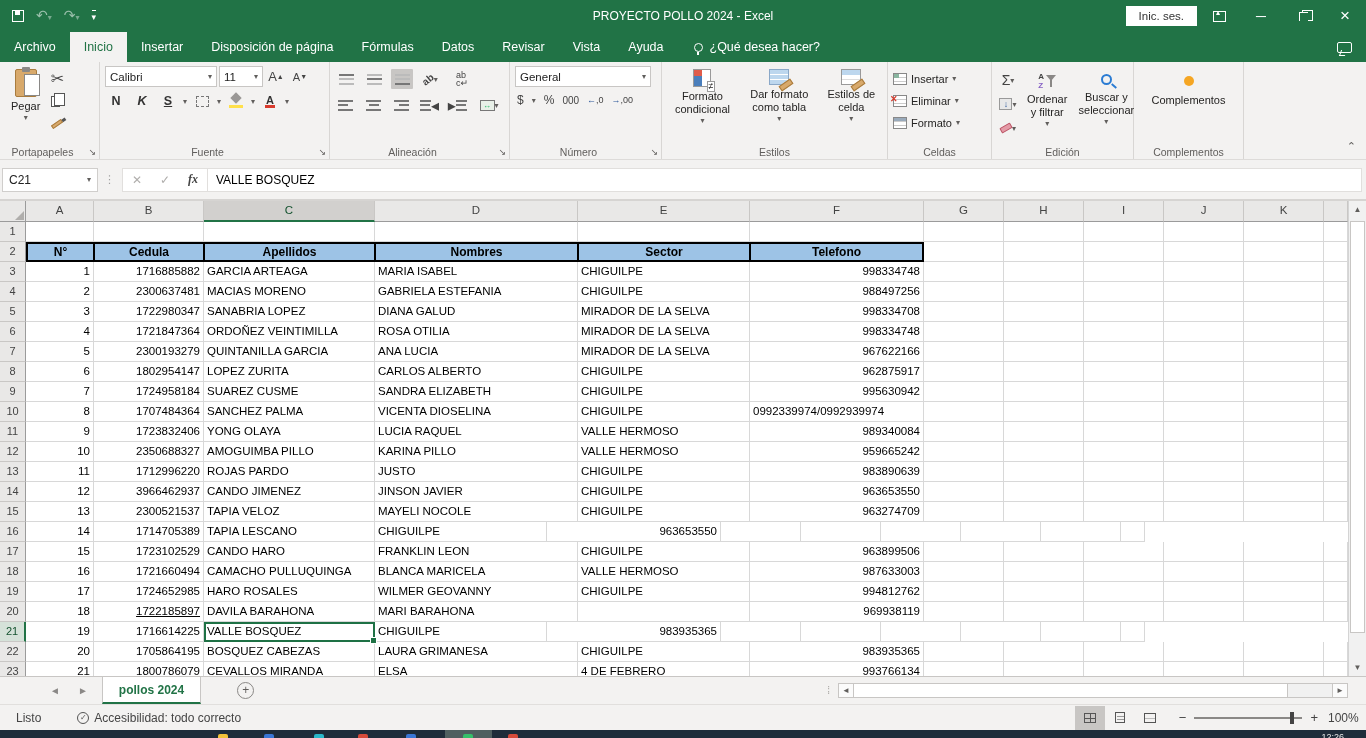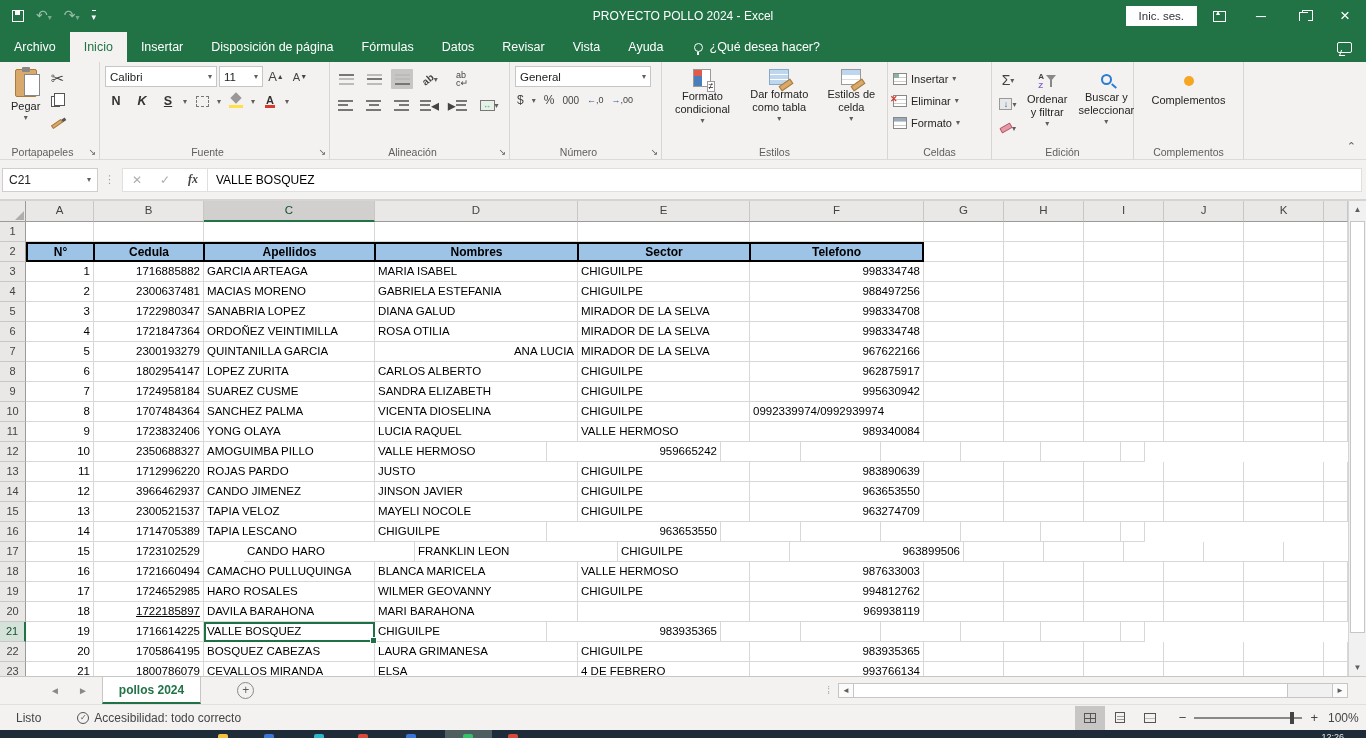--- a/index.html
+++ b/index.html
@@ -526,21 +526,21 @@
           <div class="cell" style="width: 80px;"></div>
           <div class="cell" style="width: 80px;"></div>
           <div class="cell" style="width: 80px;"></div>
           <div class="cell" style="width: 24px;"></div>
         </div>
         <div class="grow">
           <div class="rhdr">7</div>
           <div class="cell right" style="width: 68px;">5</div>
           <div class="cell right" style="width: 110px;">2300193279</div>
           <div class="cell" style="width: 171px;">QUINTANILLA GARCIA</div>
-          <div class="cell" style="width: 203px; text-align: right;">ANA LUCIA</div>
+          <div class="cell" style="width: 203px;">ANA LUCIA</div>
           <div class="cell" style="width: 172px;">MIRADOR DE LA SELVA</div>
           <div class="cell right" style="width: 174px;">967622166</div>
           <div class="cell" style="width: 80px;"></div>
           <div class="cell" style="width: 80px;"></div>
           <div class="cell" style="width: 80px;"></div>
           <div class="cell" style="width: 80px;"></div>
           <div class="cell" style="width: 80px;"></div>
           <div class="cell" style="width: 24px;"></div>
         </div>
         <div class="grow">
@@ -601,20 +601,21 @@
           <div class="cell" style="width: 80px;"></div>
           <div class="cell" style="width: 80px;"></div>
           <div class="cell" style="width: 80px;"></div>
           <div class="cell" style="width: 24px;"></div>
         </div>
         <div class="grow">
           <div class="rhdr">12</div>
           <div class="cell right" style="width: 68px;">10</div>
           <div class="cell right" style="width: 110px;">2350688327</div>
           <div class="cell" style="width: 171px;">AMOGUIMBA PILLO</div>
+          <div class="cell" style="width: 203px;">KARINA PILLO</div>
           <div class="cell" style="width: 172px;">VALLE HERMOSO</div>
           <div class="cell right" style="width: 174px;">959665242</div>
           <div class="cell" style="width: 80px;"></div>
           <div class="cell" style="width: 80px;"></div>
           <div class="cell" style="width: 80px;"></div>
           <div class="cell" style="width: 80px;"></div>
           <div class="cell" style="width: 80px;"></div>
           <div class="cell" style="width: 24px;"></div>
         </div>
         <div class="grow">
@@ -673,21 +674,21 @@
           <div class="cell" style="width: 80px;"></div>
           <div class="cell" style="width: 80px;"></div>
           <div class="cell" style="width: 80px;"></div>
           <div class="cell" style="width: 80px;"></div>
           <div class="cell" style="width: 24px;"></div>
         </div>
         <div class="grow">
           <div class="rhdr">17</div>
           <div class="cell right" style="width: 68px;">15</div>
           <div class="cell right" style="width: 110px;">1723102529</div>
-          <div class="cell" style="width: 171px; margin-left: 40px;">CANDO HARO</div>
+          <div class="cell" style="width: 171px;">CANDO HARO</div>
           <div class="cell" style="width: 203px;">FRANKLIN LEON</div>
           <div class="cell" style="width: 172px;">CHIGUILPE</div>
           <div class="cell right" style="width: 174px;">963899506</div>
           <div class="cell" style="width: 80px;"></div>
           <div class="cell" style="width: 80px;"></div>
           <div class="cell" style="width: 80px;"></div>
           <div class="cell" style="width: 80px;"></div>
           <div class="cell" style="width: 80px;"></div>
           <div class="cell" style="width: 24px;"></div>
         </div>

